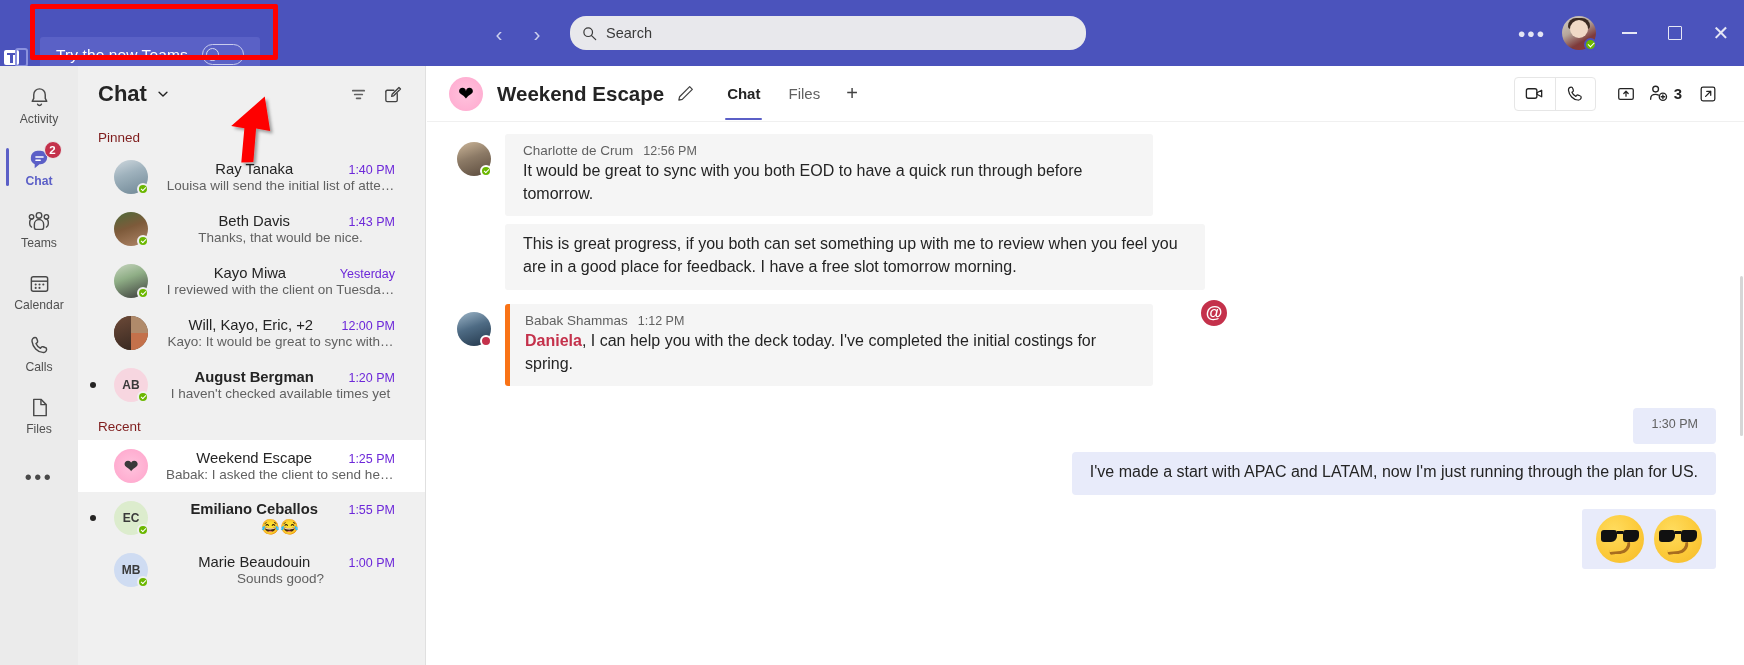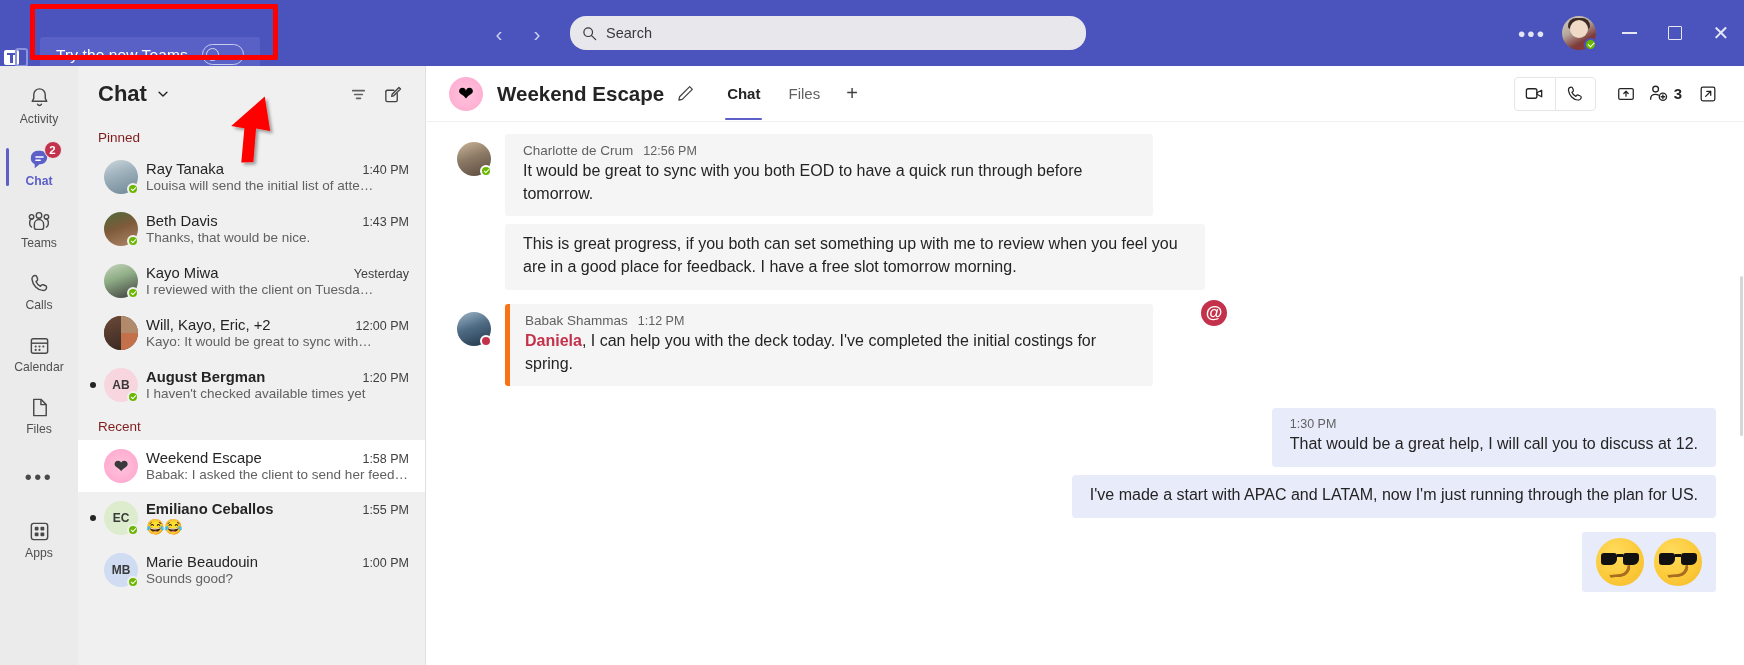--- a/index.html
+++ b/index.html
@@ -124,22 +124,22 @@
   }
   .cl-head { height: 56px; display: flex; align-items: center; padding: 0 16px 0 20px; }
   .cl-title { font-size: 22px; font-weight: 700; color: #242424; }
   .cl-chevron { margin-left: 9px; color:#242424; display:flex; }
   .cl-head-spacer { flex: 1; }
   .cl-ico { width: 34px; height: 34px; display: flex; align-items: center; justify-content: center; color:#616161; }
   .cl-section {
     font-size: 13.5px; color: #7f1d1d; padding: 8px 20px 6px 20px;
   }
   .cl-row {
-    display: flex; align-items: center; gap: 8px; padding: 7px 16px 7px 10px;
-    height: 52px; position: relative;
+    display: flex; align-items: center; gap: 18px; padding: 7px 30px 7px 10px;
+    height: 52px; position: relative; text-align: center;
   }
   .cl-row.selected { background: #fff; }
   .unread-dot {
     width: 6px; height: 6px; border-radius: 50%; background: #252423; flex: none; margin-left:2px;
   }
   .unread-spacer { width: 6px; flex: none; margin-left:2px; }
   .cl-av {
     width: 34px; height: 34px; border-radius: 50%; flex: none; position: relative;
     display: flex; align-items: center; justify-content: center;
     font-size: 12px; font-weight: 600; color: #3a3a3a; overflow: visible;
@@ -154,21 +154,21 @@
     content:""; width:4px; height:2px; border-left:1.4px solid #fff; border-bottom:1.4px solid #fff;
     transform: rotate(-45deg); margin-top:-1px;
   }
   .cl-txt { flex: 1; min-width: 0; }
   .cl-line1 { display: flex; align-items: baseline; gap: 6px; }
   .cl-name {
     font-size: 14.8px; color: #242424; white-space: nowrap; overflow: hidden;
     text-overflow: ellipsis; flex: 1;
   }
   .cl-name.bold { font-weight: 700; }
-  .cl-time { font-size: 12.5px; color: #404040; flex: none; }
+  .cl-time { font-size: 12.5px; color: #6d28d9; flex: none; }
   .cl-prev {
     font-size: 13.5px; color: #616161; white-space: nowrap; overflow: hidden;
     text-overflow: ellipsis; margin-top: 1px;
   }
   .cl-prev.emoji { font-size: 15px; }
 
   
   .main { position: absolute; left: 427px; top: 66px; width: 1317px; height: 599px; background: #fff; }
   .ch-head {
     height: 56px; display: flex; align-items: center; padding: 0 18px 0 22px;
@@ -369,67 +369,55 @@
           <path d="M6 18.5a4 4 0 0 1-2-3.4v-2a3.6 3.6 0 0 1 3-3.4" stroke-linecap="round"></path>
           <path d="M22 18.5a4 4 0 0 0 2-3.4v-2a3.6 3.6 0 0 0-3-3.4" stroke-linecap="round"></path>
         </svg>
       </div>
       <span class="rail-label">Teams</span>
     </div>
 
     <div class="rail-item">
       <div class="r-ico">
         <svg width="23" height="23" viewBox="0 0 24 24" fill="none" stroke="#494949" stroke-width="1.5">
-          <path d="M7.6 3.6c1 0 1.4.6 1.7 1.6l.7 2.2c.3.9 0 1.4-.7 1.9l-1 .7c.9 2.2 2.5 3.9 4.7 4.9l.8-1c.5-.7 1-.9 1.9-.6l2.2.8c1 .3 1.5.7 1.5 1.7 0 2.2-1.9 3.8-4 3.4C9.8 18.7 5 13.8 4.2 7.6 3.9 5.5 5.4 3.6 7.6 3.6z" stroke-linejoin="round"></path>
-        </svg>
-      </div>
-      <span class="rail-label">Calls</span>
-    </div>
-
-    <div class="rail-item">
-      <div class="r-ico">
-        <svg width="23" height="23" viewBox="0 0 24 24" fill="none" stroke="#494949" stroke-width="1.5">
           <rect x="3.5" y="5" width="17" height="15" rx="2"></rect>
           <line x1="3.5" y1="9.6" x2="20.5" y2="9.6"></line>
           <circle cx="8" cy="13" r="1.1" fill="#494949" stroke="none"></circle>
           <circle cx="12" cy="13" r="1.1" fill="#494949" stroke="none"></circle>
           <circle cx="16" cy="13" r="1.1" fill="#494949" stroke="none"></circle>
           <circle cx="8" cy="16.6" r="1.1" fill="#494949" stroke="none"></circle>
           <circle cx="12" cy="16.6" r="1.1" fill="#494949" stroke="none"></circle>
         </svg>
       </div>
       <span class="rail-label">Calendar</span>
     </div>
 
     <div class="rail-item">
       <div class="r-ico">
         <svg width="23" height="23" viewBox="0 0 24 24" fill="none" stroke="#494949" stroke-width="1.5">
-          <path d="M6 3.5h7.5L19 9v11.5H6z" stroke-linejoin="round"></path>
-          <path d="M13.5 3.5V9H19" stroke-linejoin="round"></path>
-        </svg>
-      </div>
-      <span class="rail-label">Files</span>
-    </div>
-
-    <div class="rail-item">
-      <span class="rail-dots">•••</span>
+          <path d="M7.6 3.6c1 0 1.4.6 1.7 1.6l.7 2.2c.3.9 0 1.4-.7 1.9l-1 .7c.9 2.2 2.5 3.9 4.7 4.9l.8-1c.5-.7 1-.9 1.9-.6l2.2.8c1 .3 1.5.7 1.5 1.7 0 2.2-1.9 3.8-4 3.4C9.8 18.7 5 13.8 4.2 7.6 3.9 5.5 5.4 3.6 7.6 3.6z" stroke-linejoin="round"></path>
+        </svg>
+      </div>
+      <span class="rail-label">Calls</span>
     </div>
 
     <div class="rail-item">
       <div class="r-ico">
         <svg width="23" height="23" viewBox="0 0 24 24" fill="none" stroke="#494949" stroke-width="1.5">
-          <rect x="3.5" y="3.5" width="17" height="17" rx="2.4"></rect>
-          <rect x="7" y="7" width="4" height="4" rx="1" fill="#494949" stroke="none"></rect>
-          <rect x="13" y="7" width="4" height="4" rx="1" fill="#494949" stroke="none"></rect>
-          <rect x="7" y="13" width="4" height="4" rx="1" fill="#494949" stroke="none"></rect>
-          <rect x="13" y="13" width="4" height="4" rx="1" fill="#494949" stroke="none"></rect>
-        </svg>
-      </div>
-      <span class="rail-label">Apps</span>
-    </div>
+          <path d="M6 3.5h7.5L19 9v11.5H6z" stroke-linejoin="round"></path>
+          <path d="M13.5 3.5V9H19" stroke-linejoin="round"></path>
+        </svg>
+      </div>
+      <span class="rail-label">Files</span>
+    </div>
+
+    <div class="rail-item">
+      <span class="rail-dots">•••</span>
+    </div>
+
   </div>
 
   <div class="chatlist">
     <div class="cl-head">
       <span class="cl-title">Chat</span>
       <span class="cl-chevron">
         <svg width="14" height="14" viewBox="0 0 16 16" fill="none" stroke="#242424" stroke-width="1.6">
             <path d="M3.5 6 8 10.4 12.5 6" stroke-linecap="round" stroke-linejoin="round"></path>
           </svg>
       </span>
@@ -533,21 +521,21 @@
     <div class="cl-section">Recent</div>
 
     <div class="cl-row selected">
       <span class="unread-spacer"></span>
       <div class="cl-av" style="background:radial-gradient(circle at 50% 50%,#ffc3dd 0%,#ffb0d2 60%,#ffa3cb 100%);font-size:17px;">
         <span>❤</span>
       </div>
       <div class="cl-txt">
         <div class="cl-line1">
           <span class="cl-name">Weekend Escape</span>
-          <span class="cl-time">1:58 PM</span>
+          <span class="cl-time">1:25 PM</span>
         </div>
         <div class="cl-prev">Babak: I asked the client to send her feed…</div>
       </div>
     </div>
 
     <div class="cl-row">
       <span class="unread-dot"></span>
       <div class="cl-av" style="background:#dceccd;">
         <span>EC</span>
         <div class="cl-pres"></div>
@@ -685,21 +673,20 @@
         <div style="width:48px;flex:none;"></div>
       </div>
 
       <div class="spacer-v2"></div>
 
       <div class="msg-out">
         <div class="bubble-out">
           <div class="meta">
             <span class="meta-time">1:30 PM</span>
           </div>
-          <div class="body">That would be a great help, I will call you to discuss at 12.</div>
         </div>
       </div>
 
       <div class="spacer-v"></div>
 
       <div class="msg-out">
         <div class="bubble-out">
           <div class="body">I've made a start with APAC and LATAM, now I'm just running through the plan for US.</div>
         </div>
       </div>

